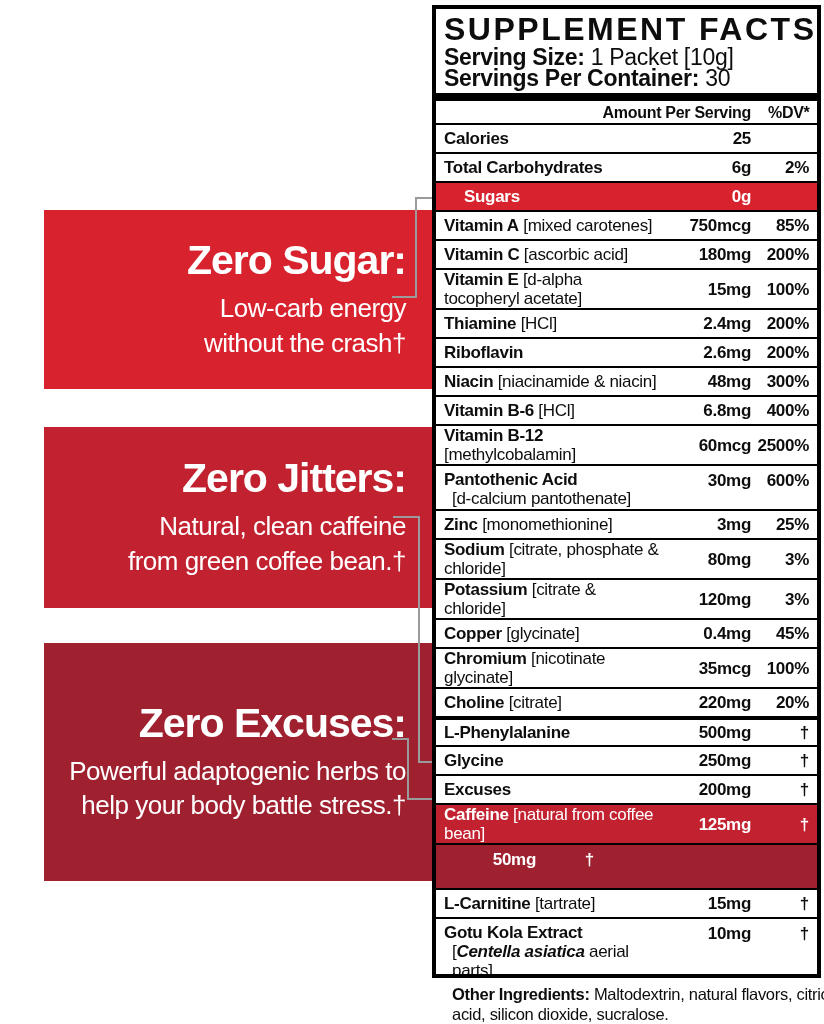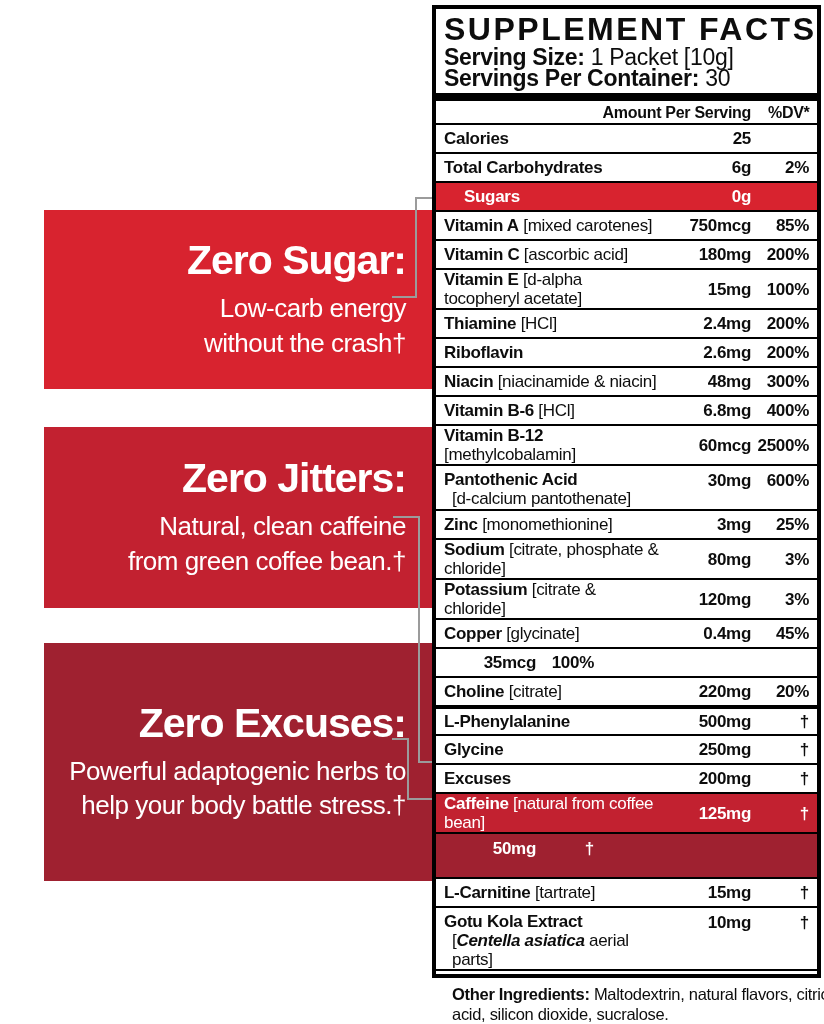--- a/index.html
+++ b/index.html
@@ -187,20 +187,21 @@
     <div class="name"><span class="nm">Potassium</span> <span class="note">[citrate &amp; chloride]</span></div>
     <div class="amt">120mg</div>
     <div class="dv">3%</div>
   </div>
   <div class="row">
     <div class="name"><span class="nm">Copper</span> <span class="note">[glycinate]</span></div>
     <div class="amt">0.4mg</div>
     <div class="dv">45%</div>
   </div>
   <div class="row">
+    <div class="name"><span class="nm">Chromium</span> <span class="note">[nicotinate glycinate]</span></div>
     <div class="amt">35mcg</div>
     <div class="dv">100%</div>
   </div>
   <div class="row">
     <div class="name"><span class="nm">Choline</span> <span class="note">[citrate]</span></div>
     <div class="amt">220mg</div>
     <div class="dv">20%</div>
   </div>
   <div class="row thick-top">
     <div class="name"><span class="nm">L-Phenylalanine</span></div>

